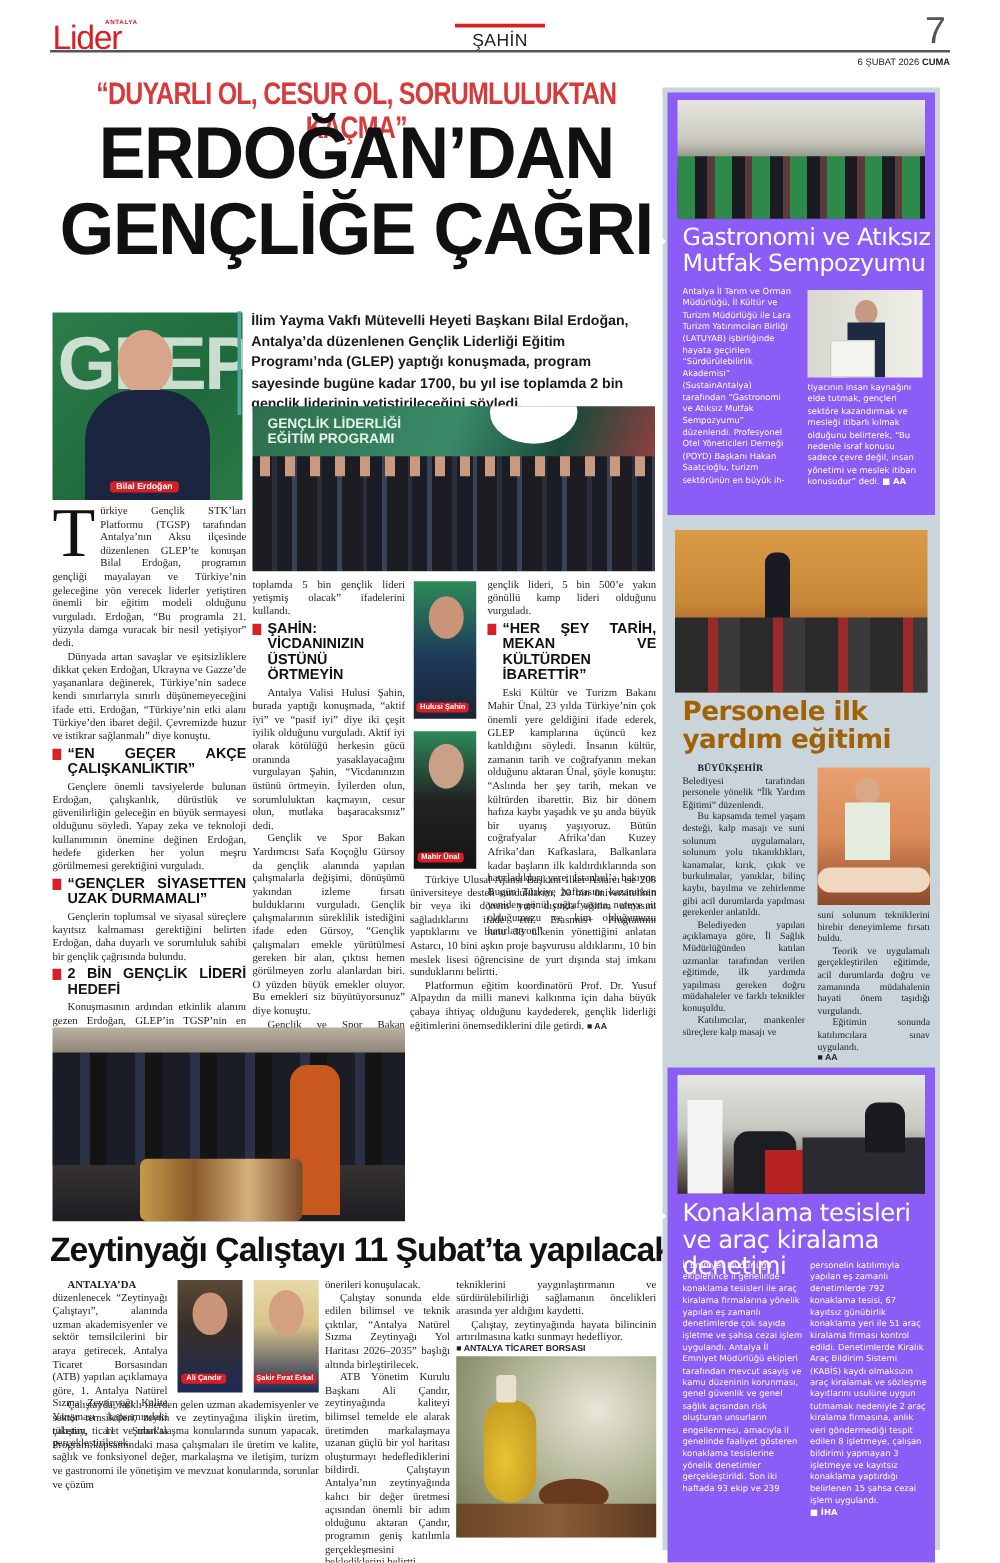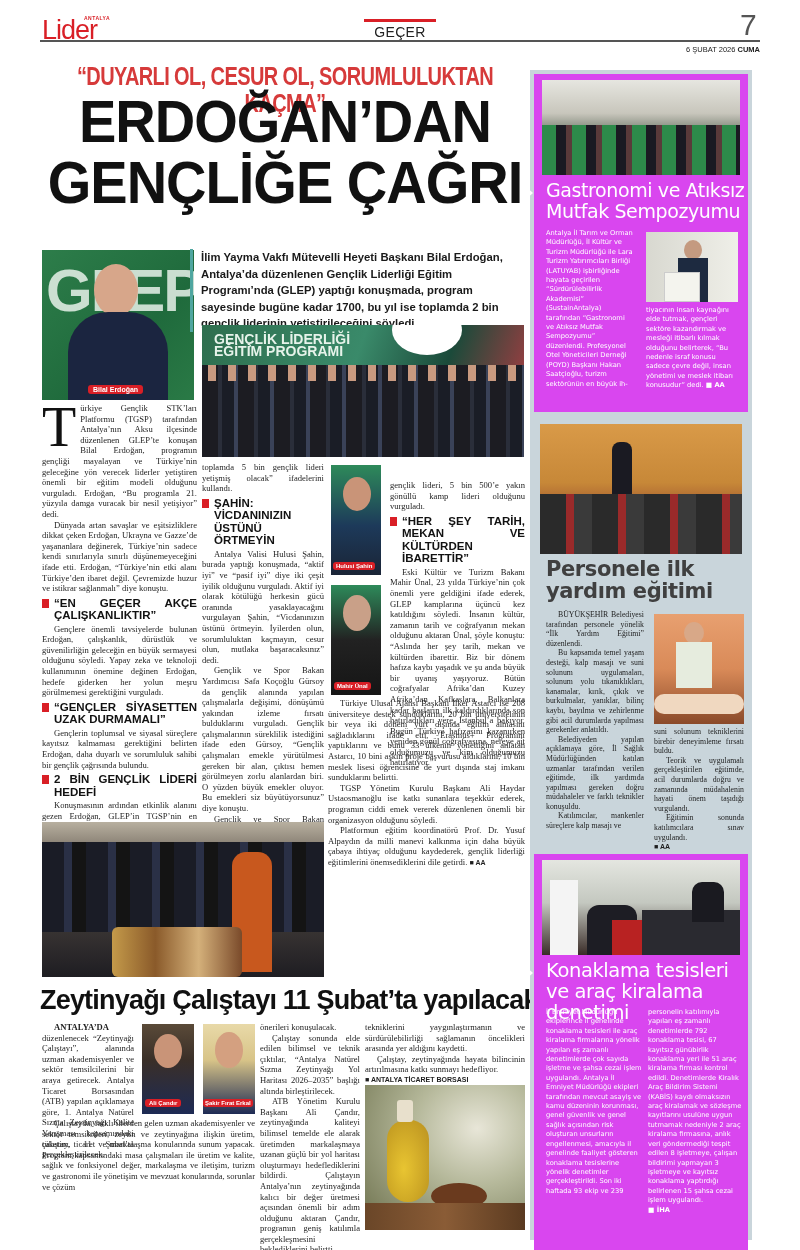--- a/index.html
+++ b/index.html
@@ -25,54 +25,54 @@
 
 .col{font-size:8.6px;line-height:10.6px;text-align:justify;color:#1e1e1e}
 .col p{text-indent:12px}
 .col p.noind{text-indent:0}
 .sub{font-family:"Liberation Sans",sans-serif;font-weight:900;font-size:11.5px;line-height:12.5px;color:#111;margin:3px 0 2px 0;position:relative;padding-left:12px}
 .sub:before{content:"";position:absolute;left:0;top:2px;width:7px;height:9px;background:#d91f26}
 .drop{float:left;font-size:56px;line-height:44px;font-family:"Liberation Serif",serif;margin:2px 4px 0 0;color:#111}
 .src{font-family:"Liberation Sans",sans-serif;font-weight:700;font-size:7px}
 
 .side{left:538px;width:208px}
-.side-dark{background:#d946ef;color:#fff}
+.side-dark{background:#8b5cf6;color:#fff}
 .side h2{font-family:"DejaVu Sans",sans-serif;font-weight:400;font-size:19px;line-height:21px;letter-spacing:-.4px}
 .side .stxt{font-family:"DejaVu Sans",sans-serif;font-size:6.7px;line-height:9.4px}
 .arrow{position:absolute;left:-9px;width:0;height:0;border-top:7px solid transparent;border-bottom:7px solid transparent;border-left:8px solid #fff}
 .bot-h{left:40px;top:985px;width:490px;font-family:"Liberation Sans",sans-serif;font-weight:900;font-size:27px;letter-spacing:-.8px;color:#111;line-height:30px;white-space:nowrap}
 </style>
 </head>
 <body>
 
 <div class="abs logo">Lider</div>
 <div class="abs logo-sub">ANTALYA</div>
 <div class="abs sec-bar"></div>
-<div class="abs sec-title">GEÇER</div>
+<div class="abs sec-title">ŞAHİN</div>
 <div class="abs pageno">7</div>
 <div class="abs rule"></div>
 <div class="abs date"><span>6 ŞUBAT 2026</span> <b>CUMA</b></div>
 
 <div class="abs kicker">“DUYARLI OL, CESUR OL, SORUMLULUKTAN KAÇMA”</div>
 <div class="abs headline">
   <div>ERDOĞAN’DAN</div>
   <div>GENÇLİĞE ÇAĞRI</div>
 </div>
 
 <div class="abs photo" style="left:42px;top:250px;width:152px;height:150px;background:linear-gradient(135deg,#2d7d4a 0%,#1f6a3c 60%,#2a7a46 100%)">
   <div style="position:absolute;left:4px;top:6px;font-family:'Liberation Sans',sans-serif;font-weight:900;font-size:60px;color:#e8f2ea;opacity:.85;letter-spacing:-2px">GLEP</div>
   <div style="position:absolute;left:52px;top:14px;width:44px;height:52px;border-radius:50%;background:#d7a68a"></div>
   <div style="position:absolute;left:26px;top:62px;width:100px;height:88px;border-radius:40px 40px 0 0;background:#1b2540"></div>
   <span class="cap" style="left:46px;top:135px">Bilal Erdoğan</span>
 </div>
 
 <div class="abs spot">İlim Yayma Vakfı Mütevelli Heyeti Başkanı Bilal Erdoğan, Antalya’da düzenlenen Gençlik Liderliği Eğitim Programı’nda (GLEP) yaptığı konuşmada, program sayesinde bugüne kadar 1700, bu yıl ise toplamda 2 bin gençlik liderinin yetiştirileceğini söyledi.</div>
 
 <div class="abs photo" style="left:202px;top:325px;width:322px;height:132px;background:linear-gradient(110deg,#2e6e4e 0%,#3a8a6a 45%,#1b4a3a 70%,#c23a44 100%)">
-  <div style="position:absolute;left:12px;top:8px;font-family:'Liberation Sans',sans-serif;font-weight:900;font-size:14px;line-height:12px;color:#e6f3ea">
+  <div style="position:absolute;left:12px;top:8px;font-family:'Liberation Sans',sans-serif;font-weight:900;font-size:11px;line-height:12px;color:#e6f3ea">
     <div>GENÇLİK LİDERLİĞİ</div>
     <div>EĞİTİM PROGRAMI</div>
   </div>
   <div style="position:absolute;left:190px;top:-20px;width:70px;height:50px;border-radius:50%;background:#fff"></div>
   <div style="position:absolute;left:0;top:40px;width:322px;height:92px;background:repeating-linear-gradient(90deg,#1c1c22 0 16px,#2a2e3a 16px 20px,#1a1d26 20px 32px,#3a4258 32px 36px);"></div>
   <div style="position:absolute;left:0;top:40px;width:322px;height:16px;background:repeating-linear-gradient(90deg,transparent 0 6px,#c99a80 6px 14px,transparent 14px 20px)"></div>
 </div>
 
 <div class="abs col" style="left:42px;top:403px;width:155px">
   <p class="noind"><span class="drop">T</span><span>ürkiye Gençlik STK’ları Platformu (TGSP) tarafından Antalya’nın Aksu ilçesinde düzenlenen GLEP’te konuşan Bilal Erdoğan, programın gençliği mayalayan ve Türkiye’nin geleceğine yön verecek liderler yetiştiren önemli bir eğitim modeli olduğunu vurguladı. Erdoğan, “Bu programla 21. yüzyıla damga vuracak bir nesil yetişiyor” dedi.</span></p>
@@ -96,28 +96,27 @@
 
 <div class="abs photo" style="left:331px;top:465px;width:50px;height:110px;background:linear-gradient(180deg,#2e8a5a 0%,#1d3a5a 55%,#1a2436 100%)">
   <div style="position:absolute;left:12px;top:12px;width:28px;height:34px;border-radius:50%;background:#c99478"></div>
   <span class="cap" style="left:2px;top:97px;font-size:6px;padding:1px 3px">Hulusi Şahin</span>
 </div>
 <div class="abs photo" style="left:331px;top:585px;width:50px;height:110px;background:linear-gradient(180deg,#2e8a5a 0%,#222 50%,#151515 100%)">
   <div style="position:absolute;left:12px;top:10px;width:28px;height:36px;border-radius:50%;background:#c9a088"></div>
   <span class="cap" style="left:3px;top:97px;font-size:6px;padding:1px 3px">Mahir Ünal</span>
 </div>
 
-<div class="abs col" style="left:390px;top:480px;width:135px">
+<div class="abs col" style="left:390px;top:462px;width:135px">
   <p class="noind">gençlik lideri, 5 bin 500’e yakın gönüllü kamp lideri olduğunu vurguladı.</p>
   <div class="sub">“HER ŞEY TARİH, MEKAN VE KÜLTÜRDEN İBARETTİR”</div>
   <p>Eski Kültür ve Turizm Bakanı Mahir Ünal, 23 yılda Türkiye’nin çok önemli yere geldiğini ifade ederek, GLEP kamplarına üçüncü kez katıldığını söyledi. İnsanın kültür, zamanın tarih ve coğrafyanın mekan olduğunu aktaran Ünal, şöyle konuştu: “Aslında her şey tarih, mekan ve kültürden ibarettir. Biz bir dönem hafıza kaybı yaşadık ve şu anda büyük bir uyanış yaşıyoruz. Bütün coğrafyalar Afrika’dan Kuzey Afrika’dan Kafkaslara, Balkanlara kadar başların ilk kaldırdıklarında son hatırladıkları yere, İstanbul’a bakıyor. Bugün Türkiye hafızasını kazanırken yeniden gönül coğrafyasına, nereye ait olduğumuzu ve kim olduğumuzu hatırlatıyor.”</p>
 </div>
 <div class="abs col" style="left:328px;top:698px;width:197px">
   <p>Türkiye Ulusal Ajansı Başkanı İlker Astarcı ise 208 üniversiteye destek sunduklarını, 20 bin üniversitelinin bir veya iki dönem yurt dışında eğitim almasını sağladıklarını ifade etti. Erasmus+ Programını yaptıklarını ve bunu 33 ülkenin yönettiğini anlatan Astarcı, 10 bini aşkın proje başvurusu aldıklarını, 10 bin meslek lisesi öğrencisine de yurt dışında staj imkanı sunduklarını belirtti.</p>
-  <p>TGSP Yönetim Kurulu Başkanı Ali Haydar Ustaosmanoğlu ise katkı sunanlara teşekkür ederek, programın ciddi emek vererek düzenlenen önemli bir organizasyon olduğunu söyledi.</p>
   <p><span>Platformun eğitim koordinatörü Prof. Dr. Yusuf Alpaydın da milli manevi kalkınma için daha büyük çabaya ihtiyaç olduğunu kaydederek, gençlik liderliği eğitimlerini önemsediklerini dile getirdi.</span> <span class="src">■ AA</span></p>
 </div>
 
 <div class="abs photo" style="left:42px;top:822px;width:282px;height:155px;background:linear-gradient(180deg,#b8b0a0 0%,#5a5148 30%,#1e1d22 100%)">
   <div style="position:absolute;left:0;top:20px;width:282px;height:90px;background:repeating-linear-gradient(90deg,#1a1c26 0 22px,#2a3046 22px 30px,#141414 30px 44px)"></div>
   <div style="position:absolute;left:190px;top:30px;width:40px;height:120px;background:#c8581e;border-radius:14px 14px 0 0"></div>
   <div style="position:absolute;left:70px;top:105px;width:130px;height:50px;background:linear-gradient(90deg,#c49a4a,#8a5a2a,#d4b07a,#7a4a2a);border-radius:6px"></div>
 </div>
 
 <div class="abs bot-h">Zeytinyağı Çalıştayı 11 Şubat’ta yapılacak</div>
@@ -169,23 +168,23 @@
     <div style="position:absolute;left:18px;top:40px;width:36px;height:30px;background:#f4f4ee;border:1px solid #ccc"></div>
   </div>
   <div class="stxt" style="position:absolute;left:112px;top:232px;width:94px"><span>tiyacının insan kaynağını elde tutmak, gençleri sektöre kazandırmak ve mesleği itibarlı kılmak olduğunu belirterek, “Bu nedenle israf konusu sadece çevre değil, insan yönetimi ve meslek itibarı konusudur” dedi.</span> <b>■ AA</b></div>
 </div>
 
 <div class="abs side" style="top:420px;height:425px;left:534px;width:214px">
   <div class="photo" style="position:absolute;left:6px;top:4px;width:202px;height:130px;background:linear-gradient(180deg,#d99a48 0%,#c78838 45%,#8a3a2a 80%,#5a2020 100%)">
     <div style="position:absolute;left:72px;top:18px;width:20px;height:60px;background:#1a1a22;border-radius:8px 8px 0 0"></div>
     <div style="position:absolute;left:0;top:70px;width:202px;height:60px;background:repeating-linear-gradient(90deg,#2a2a2a 0 26px,#9a2a2a 26px 34px,#3a3a3a 34px 52px)"></div>
   </div>
-  <h2 style="position:absolute;left:12px;top:138px;width:200px;color:#404040;font-weight:700;font-size:21px;line-height:22px">Personele ilk yardım eğitimi</h2>
+  <h2 style="position:absolute;left:12px;top:138px;width:200px;color:#a16207;font-weight:700;font-size:21px;line-height:22px">Personele ilk yardım eğitimi</h2>
   <div class="col" style="position:absolute;left:12px;top:190px;width:98px;font-size:7.8px;line-height:9.6px">
-    <p><b style="font-weight:400">BÜYÜKŞEHİR</b><span> Belediyesi tarafından personele yönelik “İlk Yardım Eğitimi” düzenlendi.</span></p>
+    <p><b style="font-weight:700">BÜYÜKŞEHİR</b><span> Belediyesi tarafından personele yönelik “İlk Yardım Eğitimi” düzenlendi.</span></p>
     <p>Bu kapsamda temel yaşam desteği, kalp masajı ve suni solunum uygulamaları, solunum yolu tıkanıklıkları, kanamalar, kırık, çıkık ve burkulmalar, yanıklar, bilinç kaybı, bayılma ve zehirlenme gibi acil durumlarda yapılması gerekenler anlatıldı.</p>
     <p>Belediyeden yapılan açıklamaya göre, İl Sağlık Müdürlüğünden katılan uzmanlar tarafından verilen eğitimde, ilk yardımda yapılması gereken doğru müdahaleler ve farklı teknikler konuşuldu.</p>
     <p>Katılımcılar, mankenler süreçlere kalp masajı ve</p>
   </div>
   <div class="photo" style="position:absolute;left:120px;top:194px;width:90px;height:110px;background:linear-gradient(180deg,#e8a070 0%,#d98a58 50%,#8a4a2a 100%)">
     <div style="position:absolute;left:30px;top:8px;width:20px;height:22px;border-radius:50%;background:#d8a888"></div>
     <div style="position:absolute;left:22px;top:28px;width:36px;height:46px;background:#e6ecde"></div>
     <div style="position:absolute;left:0;top:80px;width:90px;height:20px;background:#f0d8c0;border-radius:10px"></div>
   </div>
   <div class="col" style="position:absolute;left:120px;top:307px;width:90px;font-size:7.8px;line-height:9.6px">

